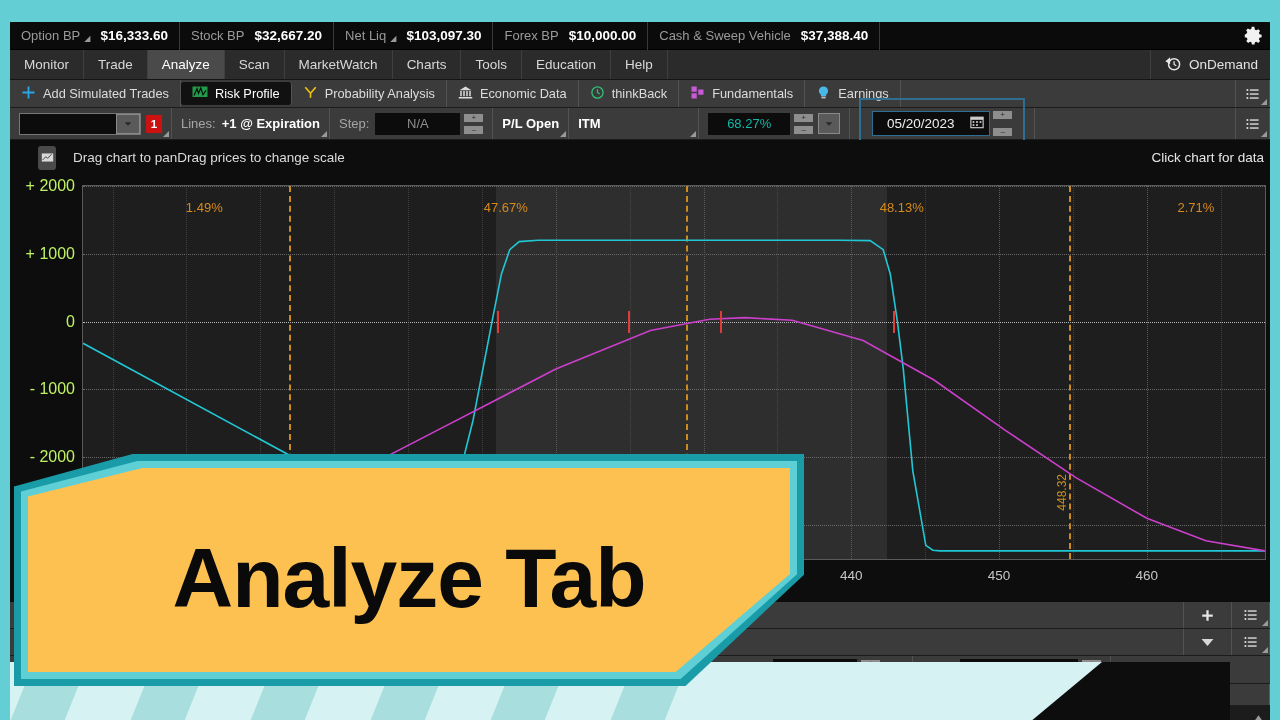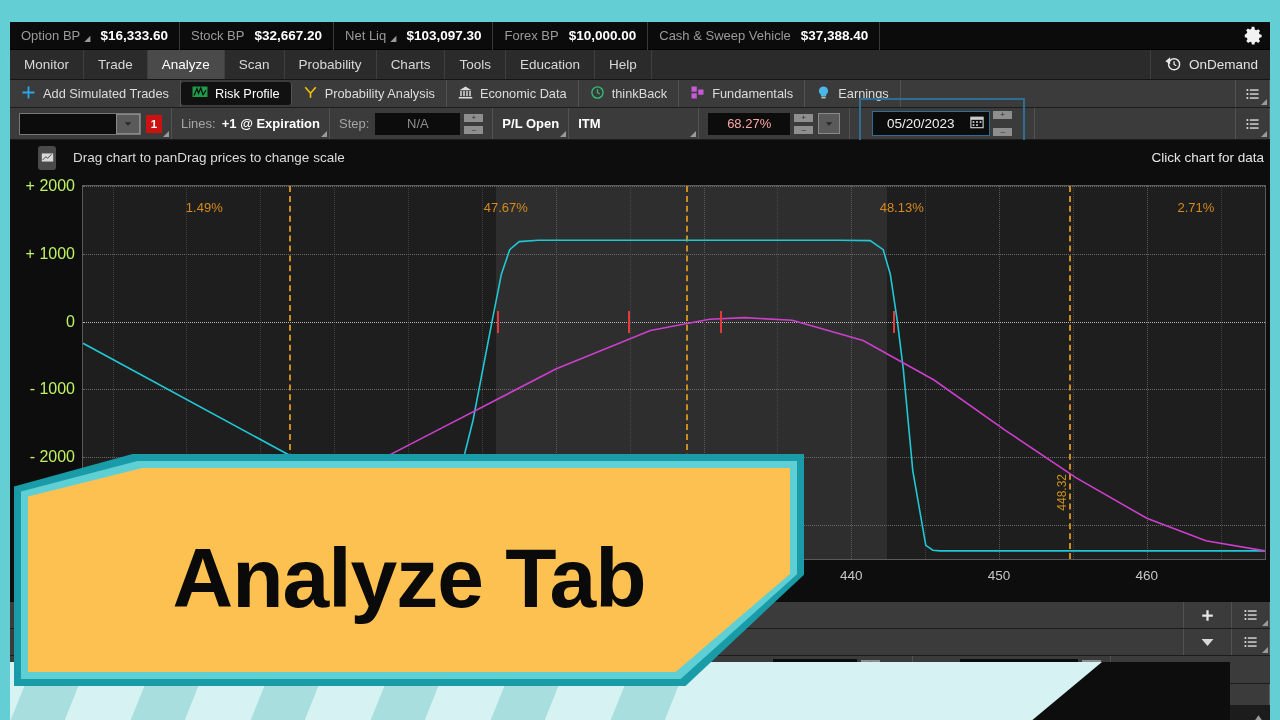--- a/index.html
+++ b/index.html
@@ -72,21 +72,21 @@
             border-left:6px solid transparent; border-bottom:6px solid #9a9a9a; }
   .combo { width:122px; height:22px; background:#0c0c0c; border:1px solid #777;
            display:flex; align-items:center; justify-content:flex-end; }
   .combo-btn { width:24px; height:20px; background:#5a5a5a; border:1px solid #8a8a8a;
                display:flex; align-items:center; justify-content:center; }
   .red-badge { width:16px; height:18px; background:#cc1111; color:#fff;
                font-size:11.5px; font-weight:bold; display:flex;
                align-items:center; justify-content:center; margin-left:5px;
                position:relative;}
   .numbox { background:#0c0c0c; height:22px; display:flex; align-items:center;
-            padding:0 6px; color:#fca5a5; font-size:13px; }
+            padding:0 6px; color:#14b8a6; font-size:13px; }
   .spinner { width:19px; height:20px; margin-left:4px; display:flex;
              flex-direction:column; justify-content:space-between; }
   .spinner i { display:block; height:8px; background:#8e8e8e; color:#2b2b2b;
                font-style:normal; font-size:8px; line-height:8px; text-align:center; }
   .dd-btn { width:22px; height:21px; background:#5a5a5a; border:1px solid #8a8a8a;
             margin-left:5px; display:flex; align-items:center; justify-content:center;}
   .datebox { height:25px; background:#0c0c0c; border:1px solid #2f6e93;
              display:flex; align-items:center; padding:0 5px; gap:7px; }
   .date-outline { border:2px solid #2f6e93; padding:11px; display:flex; }
 
@@ -211,21 +211,21 @@
             <path fill="#f2f2f2" d="M13.4 2h-2.8l-.5 2.3-1.6.7-2-1.3-2 2 1.3 2-.7 1.6L3 10.6v2.8l2.3.5.7 1.6-1.3 2 2 2 2-1.3 1.6.7.5 2.3h2.8l.5-2.3 1.6-.7 2 1.3 2-2-1.3-2 .7-1.6 2.3-.5v-2.8l-2.3-.5-.7-1.6 1.3-2-2-2-2 1.3-1.6-.7z"></path>
           </svg>
     </div>
   </div>
 
   <div id="menubar">
     <div class="menu-item">Monitor</div>
     <div class="menu-item">Trade</div>
     <div class="menu-item active">Analyze</div>
     <div class="menu-item">Scan</div>
-    <div class="menu-item">Probability</div>
+    <div class="menu-item">MarketWatch</div>
     <div class="menu-item">Charts</div>
     <div class="menu-item">Tools</div>
     <div class="menu-item">Education</div>
     <div class="menu-item">Help</div>
     <div id="menu-spacer"></div>
     <div id="ondemand">
       <span>
         <svg viewBox="0 0 24 24" width="19" height="19">
               <circle cx="14" cy="13" r="7" fill="none" stroke="#e8e8e8" stroke-width="1.8"></circle>
               <path d="M14 9v4.2l2.8 1.6" stroke="#e8e8e8" stroke-width="1.6" fill="none"></path>

